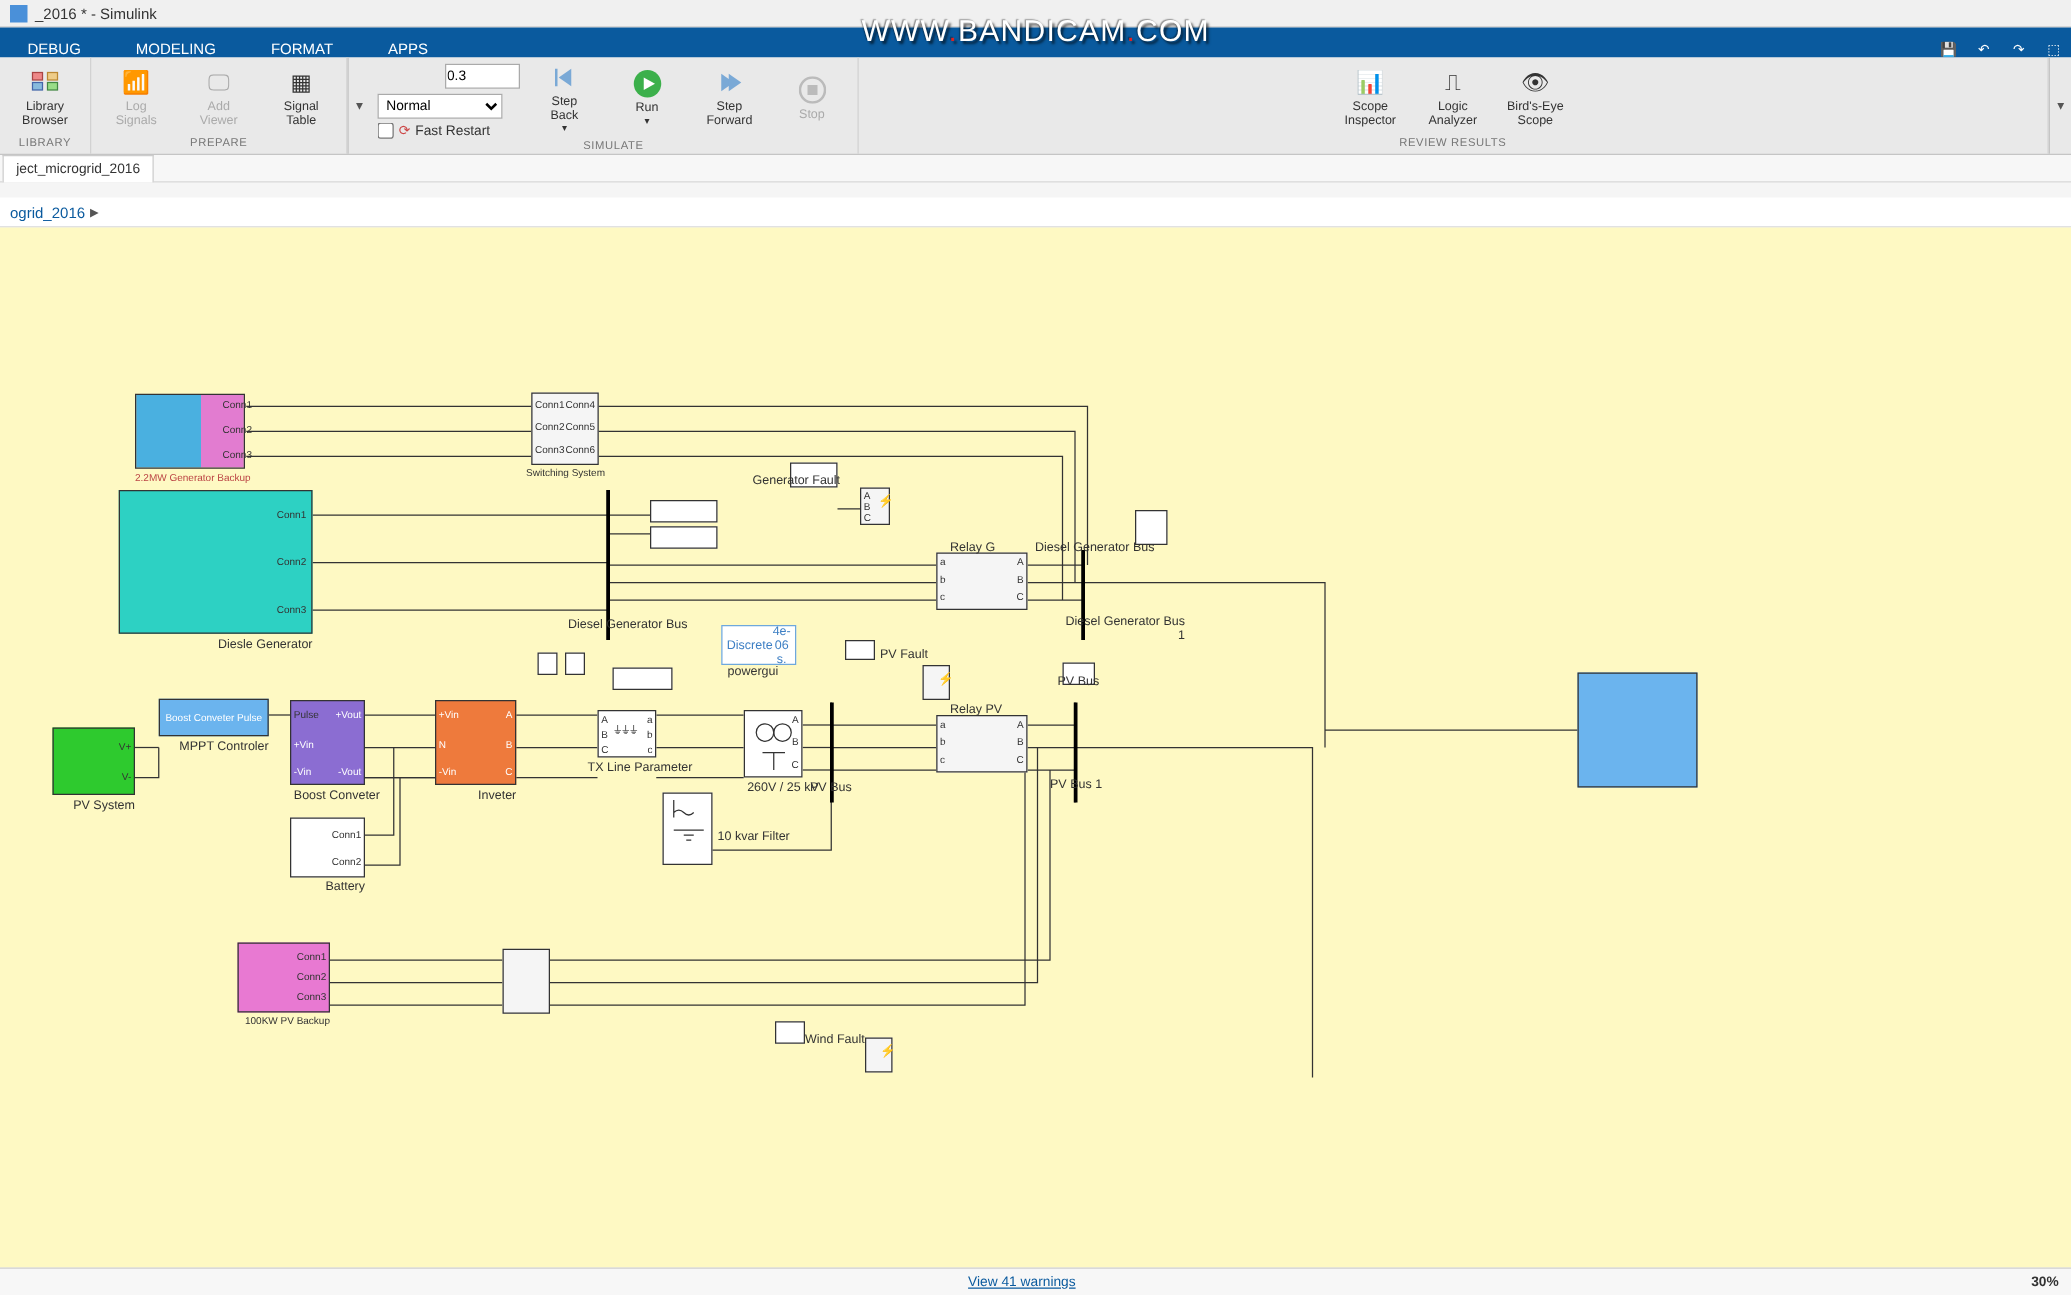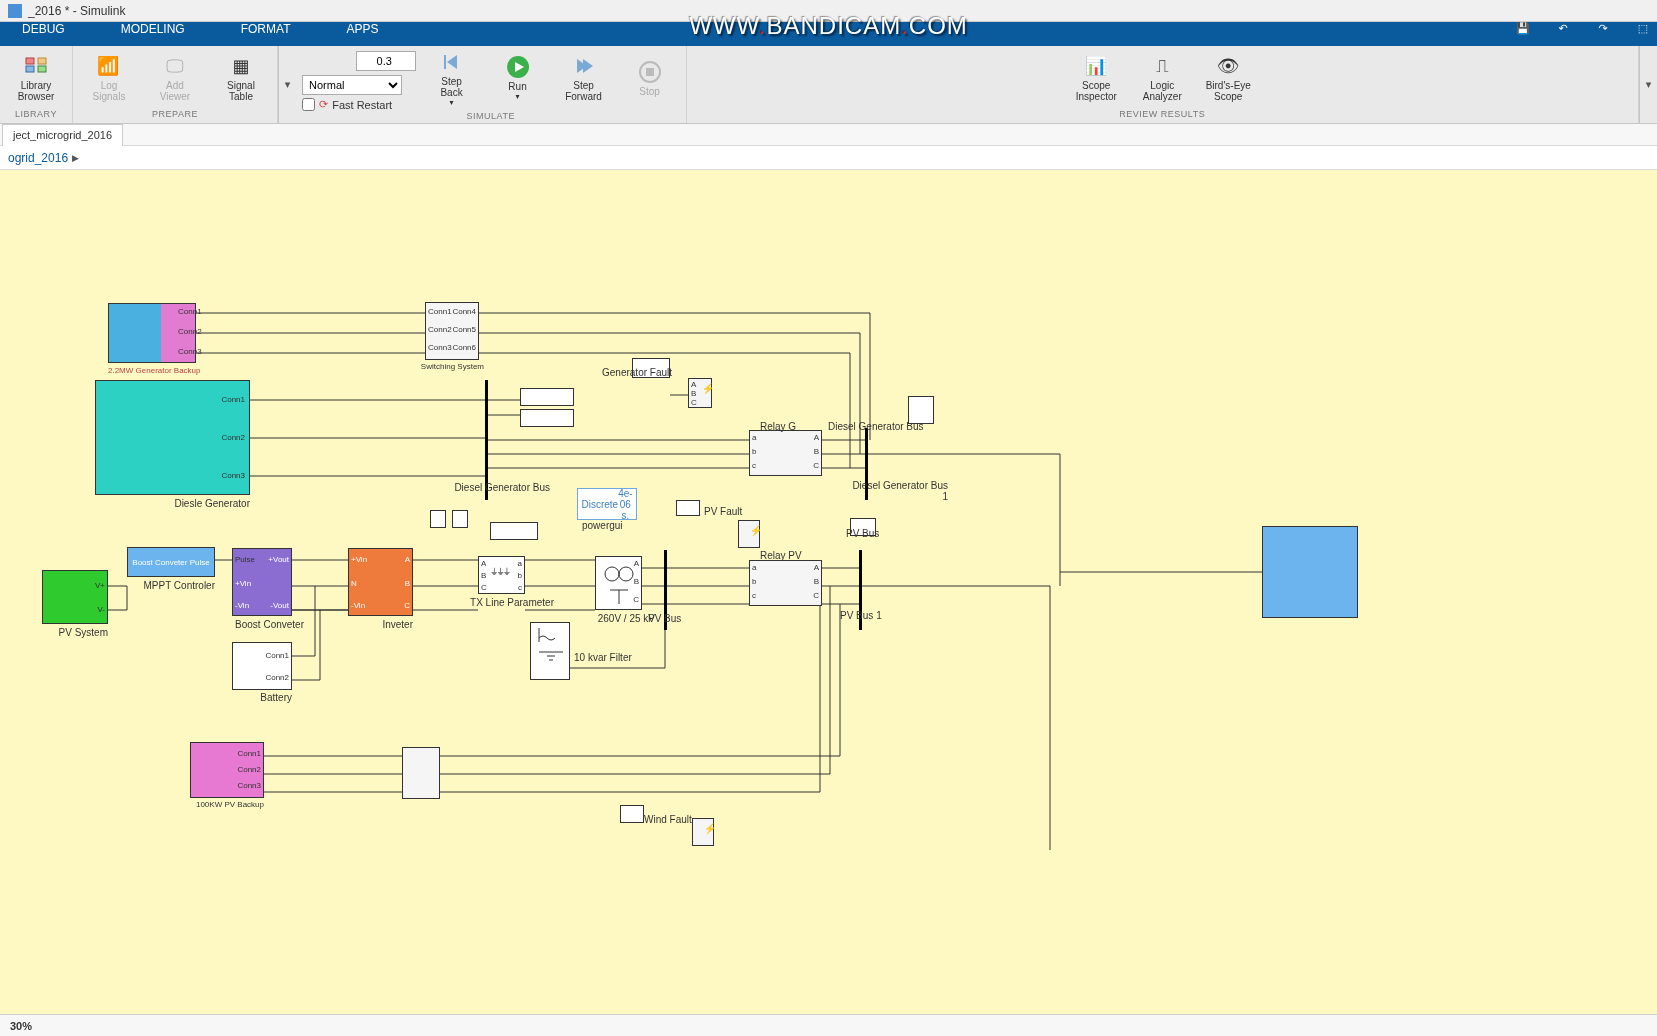--- a/index.html
+++ b/index.html
@@ -1,40 +1,40 @@
 <!DOCTYPE html>
 <html><head>
 <meta charset="utf-8">
 <style>
   * { box-sizing: border-box; margin: 0; padding: 0; }
   body { font-family: "Segoe UI", Arial, sans-serif; font-size: 11px; background: #f5f5f5; overflow: hidden; width: 1657px; height: 1036px; position: relative; }
   .titlebar { background: #f0f0f0; height: 22px; display: flex; align-items: center; padding: 0 8px; font-size: 12px; color: #333; border-bottom: 1px solid #ccc; }
   .titlebar-icon { width: 14px; height: 14px; margin-right: 6px; background: #4a90d9; }
   .watermark { position: absolute; top: 12px; left: 50%; transform: translateX(-50%); font-family: Impact, sans-serif; font-size: 24px; color: #fff; text-shadow: 2px 2px 2px rgba(0,0,0,.6),-1px -1px 1px rgba(0,0,0,.4); letter-spacing: 1px; z-index: 100; pointer-events: none; }
   .watermark .dot { color: #d22; }
-  .menubar { background: #0a5a9e; height: 24px; display: flex; align-items: flex-start; gap: 12px; }
+  .menubar { background: #0a5a9e; height: 24px; display: flex; align-items: flex-end; }
   .menuitem { color: #fff; padding: 0 22px; display: flex; align-items: center; font-size: 12px; cursor: pointer; }
   .menubar .spacer { flex: 1; }
   .menubar .rtool { width: 28px; display: flex; align-items: center; justify-content: center; color: #fff; cursor: pointer; }
   .toolstrip { background: #e9e9e9; border-bottom: 1px solid #c5c5c5; display: flex; align-items: stretch; height: 78px; position: relative; }
   .tgroup { display: flex; flex-direction: column; align-items: center; padding: 2px 6px; border-right: 1px solid #d2d2d2; }
   .tgroup .items { display: flex; align-items: flex-start; flex: 1; gap: 6px; }
   .tbtn { display: flex; flex-direction: column; align-items: center; justify-content: center; width: 60px; height: 60px; border: 1px solid transparent; border-radius: 2px; cursor: pointer; font-size: 10px; color: #333; text-align: center; }
   .tbtn.disabled { color: #aaa; }
   .ticon { width: 24px; height: 24px; margin-bottom: 2px; display: flex; align-items: center; justify-content: center; font-size: 18px; }
   .sectionlabel { font-size: 9px; color: #777; letter-spacing: .5px; padding-bottom: 2px; }
   .simrow { display: flex; align-items: center; gap: 4px; margin-bottom: 2px; height: 22px; }
   .simlabel { font-size: 11px; color: #333; margin-top: 38px; }
-  .siminput { border: 1px solid #aaa; height: 20px; width: 60px; padding: 0 20px; font-size: 11px; }
+  .siminput { border: 1px solid #aaa; height: 20px; width: 60px; padding: 0 1px; font-size: 11px; }
   .simselect { border: 1px solid #aaa; height: 20px; width: 100px; padding: 0 2px; font-size: 11px; background: #fff; }
   .chk { display: flex; align-items: center; gap: 4px; font-size: 11px; color: #333; }
   .toolstrip-drop { width: 18px; border-left: 1px solid #c5c5c5; display: flex; align-items: center; justify-content: center; color: #555; cursor: pointer; }
   .tabrow { background: #f7f7f7; border-bottom: 1px solid #d8d8d8; height: 22px; display: flex; align-items: center; text-align: right; }
   .filetab { background: #fff; border: 1px solid #ccc; border-bottom: none; height: 22px; padding: 0 10px; display: flex; align-items: center; font-size: 11px; color: #333; margin-left: 2px; }
-  .breadcrumb { background: #fff; border-bottom: 1px solid #d8d8d8; height: 24px; display: flex; align-items: center; padding: 0 8px; font-size: 12px; color: #0a5a9e; }
+  .breadcrumb { background: #fff; border-bottom: 1px solid #d8d8d8; height: 24px; display: flex; align-items: center; padding: 0 8px; font-size: 12px; color: #0a5a9e; margin-top: 12px; }
   .breadcrumb .arrow { margin: 0 4px; color: #555; font-size: 9px; }
   .canvas-wrap { position: relative; background: #fef9c3; height: 850px; overflow: hidden; }
   .canvas { position: absolute; inset: 0; }
   .block { position: absolute; border: 1px solid #333; background: #fff; font-size: 9px; display: flex; align-items: center; justify-content: center; }
   .block.cyan { background: #2dd1c3; }
   .block.green { background: #2eca2e; }
   .block.pink { background: #e879d2; }
   .block.magsmall { background: linear-gradient(90deg,#d963c8 60%,#e9a8de 60%); }
   .block.sky { background: #6bb4ee; }
   .block.purple { background: #8b6dd2; }
@@ -450,14 +450,15 @@
     <div class="block light" style="left:692px;top:648px;width:22px;height:28px">
       <div style="position:absolute;right:-4px;top:4px;font-size:10px">⚡</div>
     </div>
 
     <div class="block sky" style="left:1262px;top:356px;width:96px;height:92px"></div>
 
   </div>
 </div>
 
 <div class="statusbar">
+  <div class="center">View 41 warnings</div>
   <div class="right">30%</div>
 </div>
 
 </body></html>

